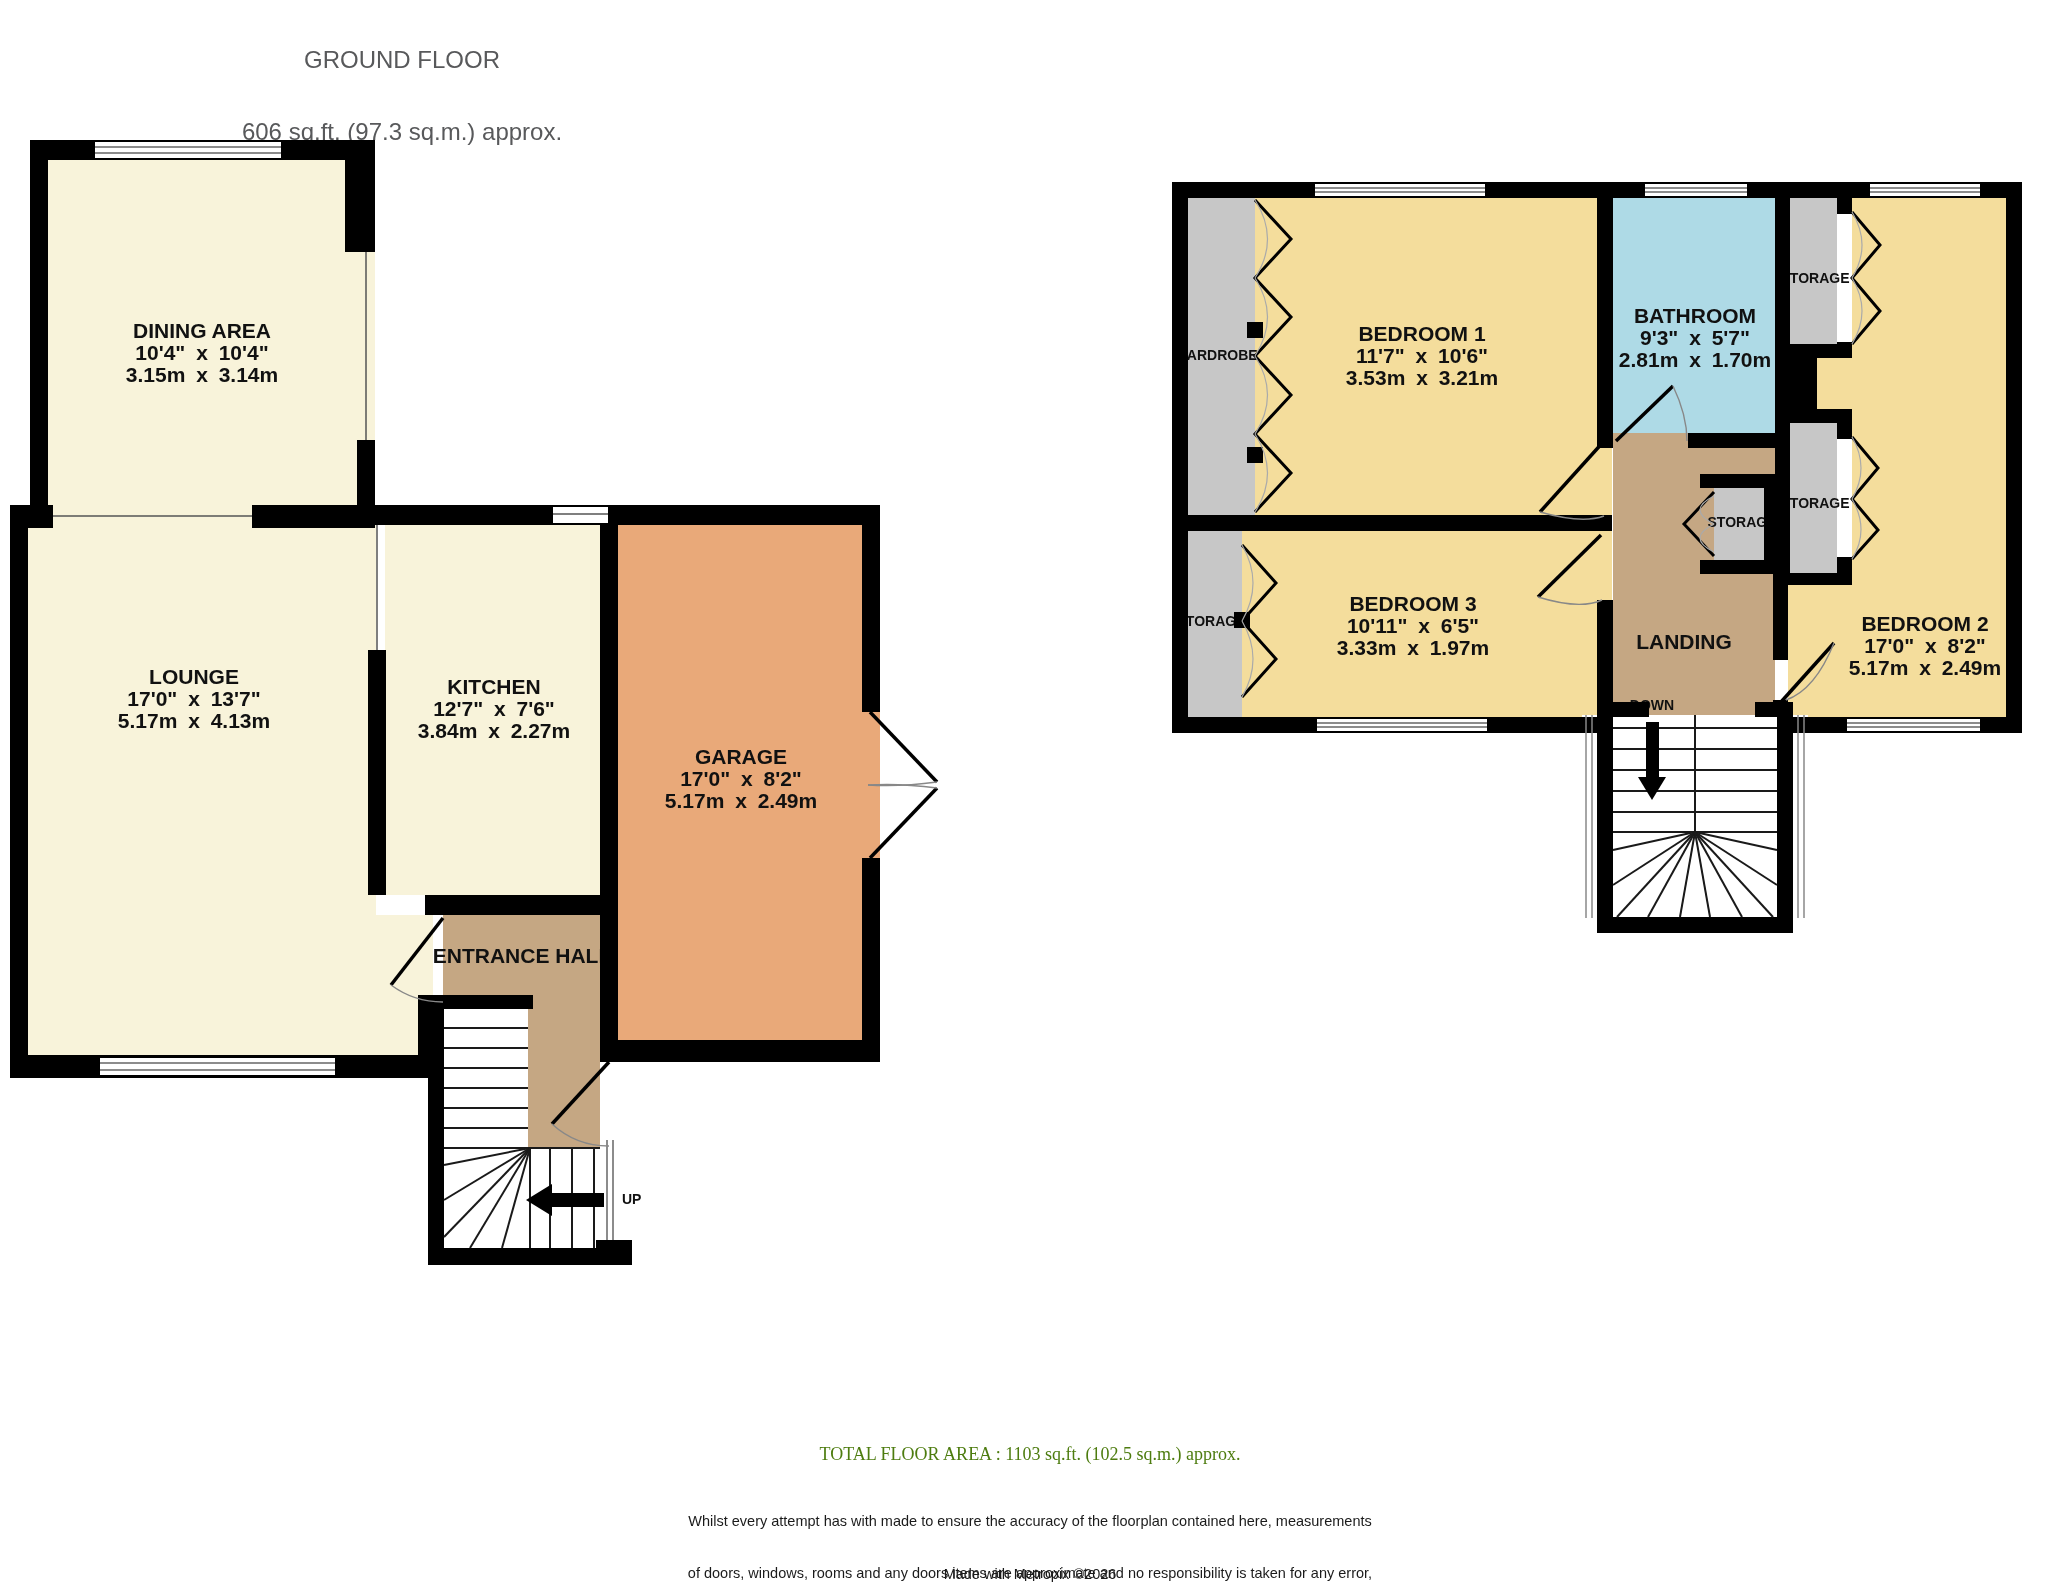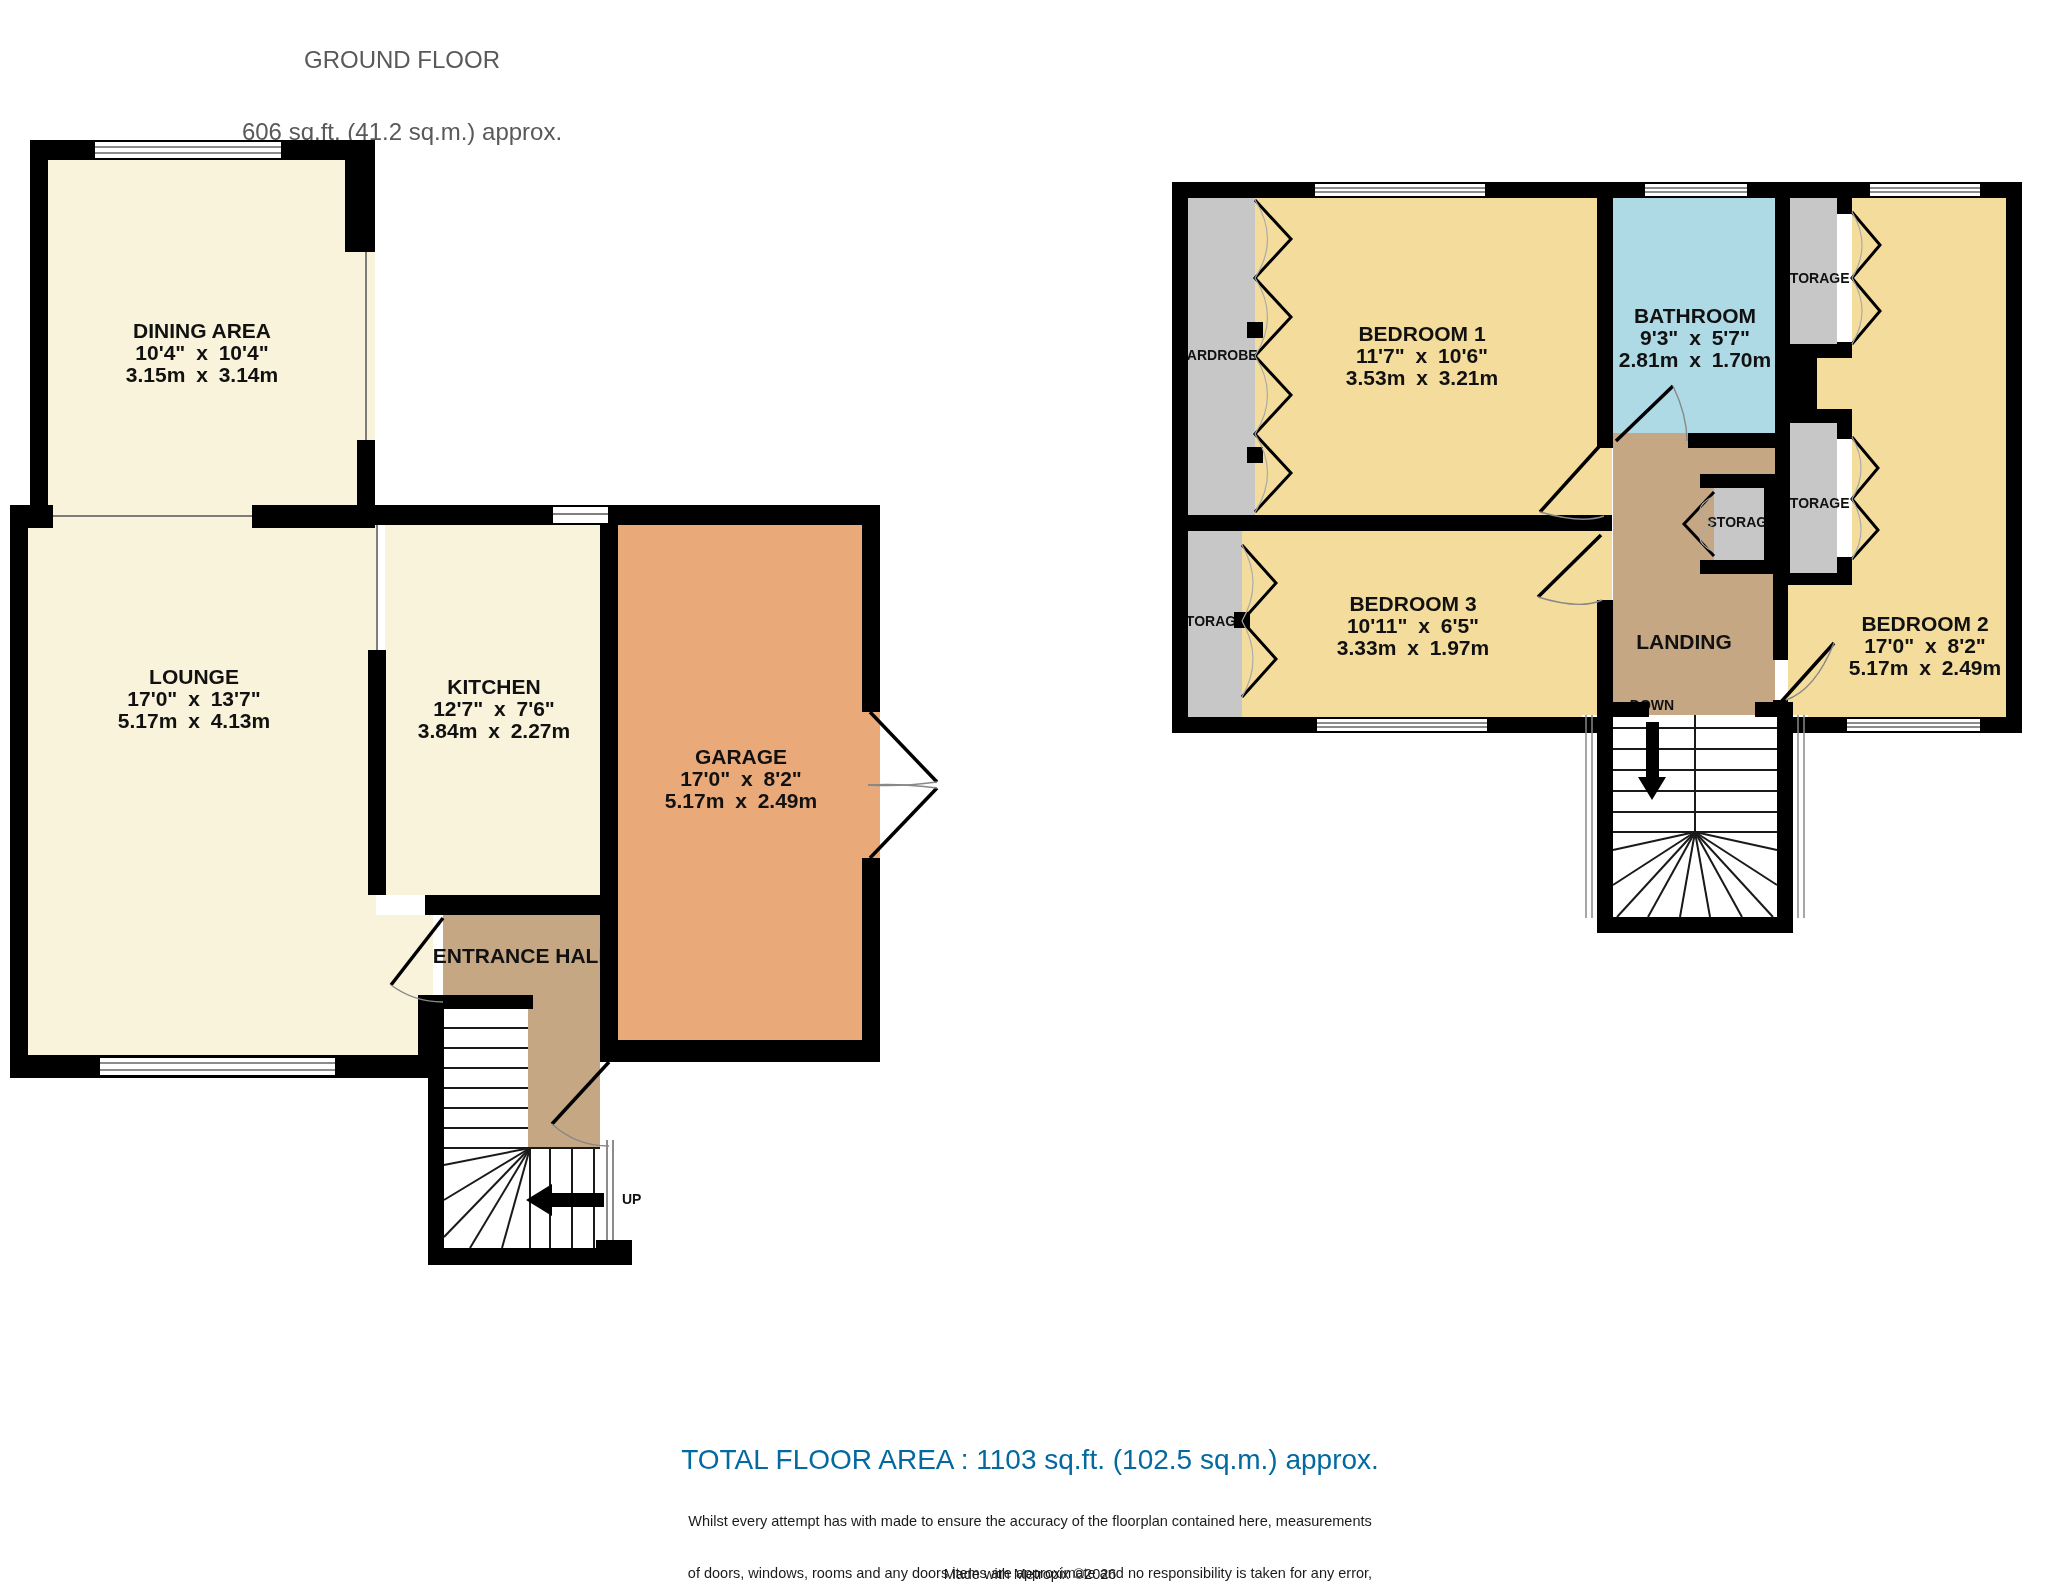--- a/index.html
+++ b/index.html
@@ -6,32 +6,32 @@
   .page{position:relative;width:2048px;height:1590px;background:#ffffff;overflow:hidden;
         font-family:"Liberation Sans", sans-serif;padding-left:33px;}
   .floor-title{position:absolute;transform:translateX(-50%);text-align:center;
         color:#58595b;font-size:24px;line-height:24px;white-space:pre;}
   svg{position:absolute;left:0;top:0;}
   svg text{font-family:"Liberation Sans", sans-serif;font-weight:bold;fill:#111;}
   .room-name,.room-dim{font-size:21px;}
   .room-dim{word-spacing:5px;white-space:pre;}
   .small-label{font-size:14px;}
   .footer{position:absolute;left:1030px;transform:translateX(-50%);text-align:center;}
-  .footer-total{top:1444px;font-size:28px;color:#0369a1;}
+  .footer-total{top:1444px;font-size:18px;color:#4d7c0f;font-family:Liberation Serif, serif;}
   .footer-disclaimer{top:1478px;font-size:14.5px;color:#1b1b1b;line-height:17.4px;white-space:pre;}
   .footer-credit{top:1566px;font-size:14.5px;color:#1b1b1b;}
 </style>
 </head>
 <body>
 
 <div class="page">
 
   <div class="floor-title" style="left:402px;top:0px;">
     <div>GROUND FLOOR</div>
-    <div>606 sq.ft. (41.2 sq.m.) approx.</div>
+    <div>606 sq.ft. (97.3 sq.m.) approx.</div>
   </div>
 
   <svg width="2048" height="1590" viewBox="0 0 2048 1590">
 
     <g>
 
       <rect x="30" y="140" width="345" height="382" fill="#f8f3da"></rect>
       <path d="M28,505 H376 V915 H433 V1055 H28 Z" fill="#f8f3da"></path>
       <rect x="385" y="525" width="215" height="370" fill="#f8f3da"></rect>
       <rect x="618" y="512" width="262" height="550" fill="#e9a979"></rect>

